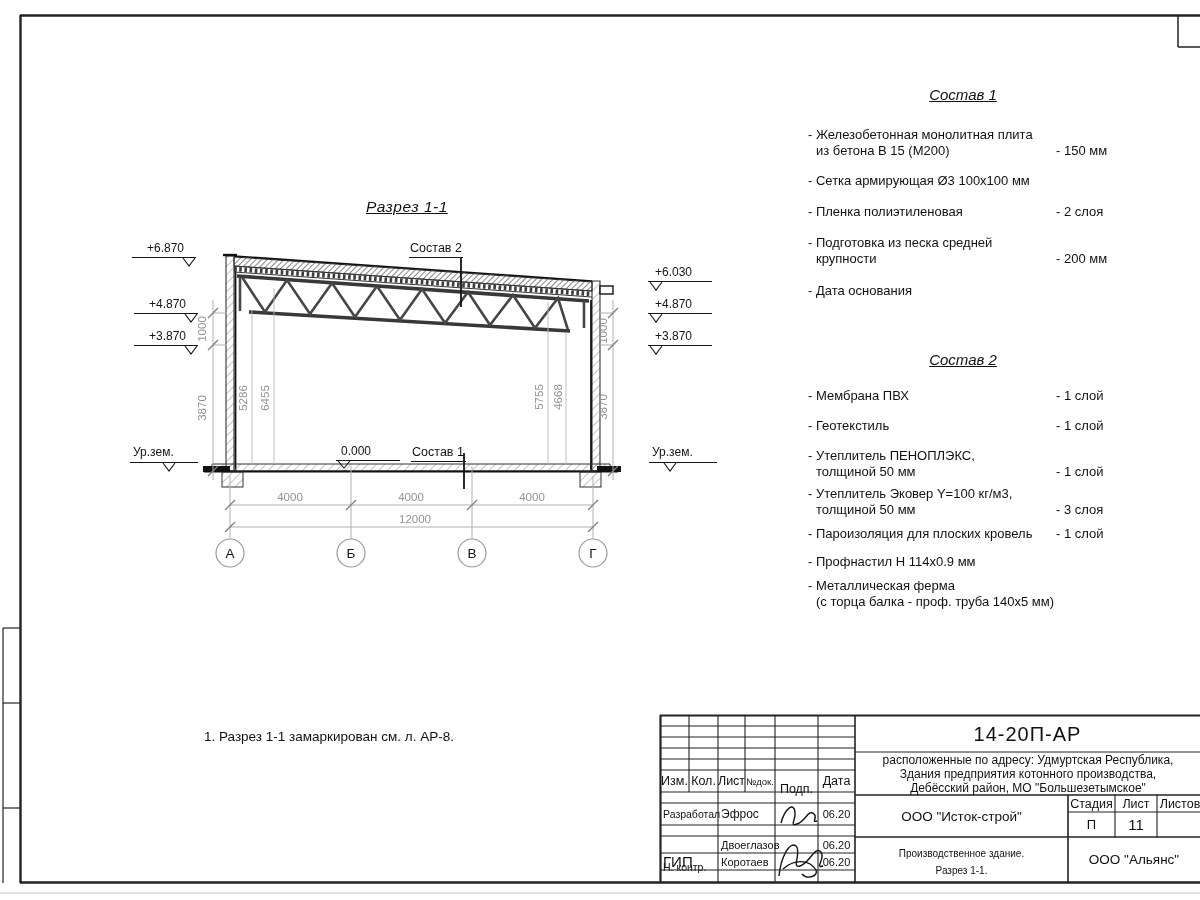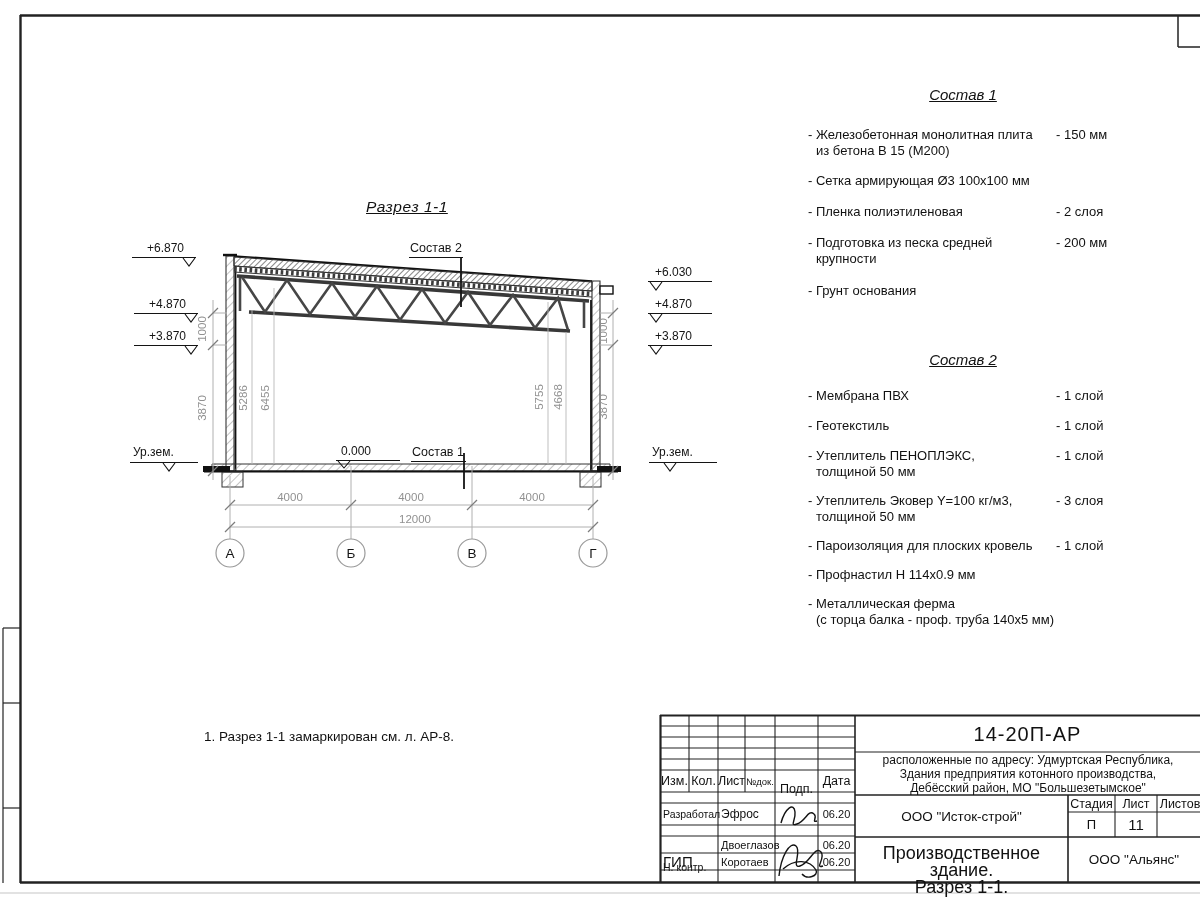--- a/index.html
+++ b/index.html
@@ -13,21 +13,21 @@
   .reftxt{fill:#141414;font-size:12.5px;}
 
   .abs{position:absolute;}
   .sheet-title{left:366px;top:198px;font-size:15.5px;font-style:italic;
                text-decoration:underline;letter-spacing:.5px;}
   .note{left:204px;top:729px;font-size:13.5px;}
 
   .sostav{position:absolute;width:310px;}
   .sostav-title{text-align:center;font-size:15px;font-style:italic;
                 text-decoration:underline;margin-bottom:24px;}
-  .srow{display:flex;align-items:flex-start;font-size:13px;line-height:16px;margin-top:13px;}
+  .srow{display:flex;align-items:flex-end;font-size:13px;line-height:16px;}
   .stxt{width:248px;white-space:nowrap;}
   .l2{padding-left:8px;}
   .l2:empty{display:none;}
   .sqty{width:62px;white-space:nowrap;}
 
   .tb{position:absolute;display:flex;align-items:center;justify-content:center;
       text-align:center;white-space:nowrap;}
   .tb.left{justify-content:flex-start;text-align:left;}
 </style>
 </head>
@@ -276,21 +276,21 @@
   </div>
   <div class="srow" style="margin-bottom:16px;">
     <div class="stxt">
           <div class="l1">- Подготовка из песка средней</div>
           <div class="l2">крупности</div>
         </div>
     <div class="sqty">- 200 мм</div>
   </div>
   <div class="srow">
     <div class="stxt">
-          <div class="l1">- Грунт основания</div>
+          <div class="l1">- Дата основания</div>
         </div>
     <div class="sqty"></div>
   </div>
 </div>
 
 <div class="sostav" style="left:808px;top:351px;">
   <div class="sostav-title" style="margin-bottom:20px;">Состав 2</div>
   <div class="srow" style="margin-bottom:14px;">
     <div class="stxt">
           <div class="l1">- Мембрана ПВХ</div>
@@ -347,21 +347,21 @@
 </div>
 
 <div class="tb" style="left:856px;top:796px;width:211px;height:40px;font-size:13.5px;">ООО "Исток-строй"</div>
 
 <div class="tb" style="left:1068px;top:795px;width:47px;height:17px;font-size:12.5px;text-align:center;">Стадия</div>
 <div class="tb" style="left:1115px;top:795px;width:42px;height:17px;font-size:12.5px;">Лист</div>
 <div class="tb" style="left:1157px;top:795px;width:46px;height:17px;font-size:12.5px;">Листов</div>
 <div class="tb" style="left:1068px;top:812px;width:47px;height:25px;font-size:13px;">П</div>
 <div class="tb" style="left:1115px;top:812px;width:42px;height:25px;font-size:15px;border-radius:11px;">11</div>
 
-<div class="abs" style="left:856px;top:845px;width:211px;text-align:center;font-size:18px;line-height:17px;">
+<div class="abs" style="left:856px;top:845px;width:211px;text-align:center;font-size:10px;line-height:17px;">
   <div>Производственное здание.</div>
   <div>Разрез 1-1.</div>
 </div>
 <div class="tb" style="left:1068px;top:837px;width:132px;height:45px;font-size:13.5px;">ООО "Альянс"</div>
 
 <div class="tb" style="left:660px;top:770px;width:29px;height:22px;font-size:12.5px;">Изм.</div>
 <div class="tb" style="left:689px;top:770px;width:29px;height:22px;font-size:12.5px;">Кол.</div>
 <div class="tb" style="left:718px;top:770px;width:27px;height:22px;font-size:12.5px;">Лист</div>
 <div class="tb" style="left:745px;top:770px;width:30px;height:22px;font-size:9.5px;">№док.</div>
 <div class="tb" style="left:775px;top:770px;width:43px;height:38px;font-size:12.5px;">Подп.</div>

